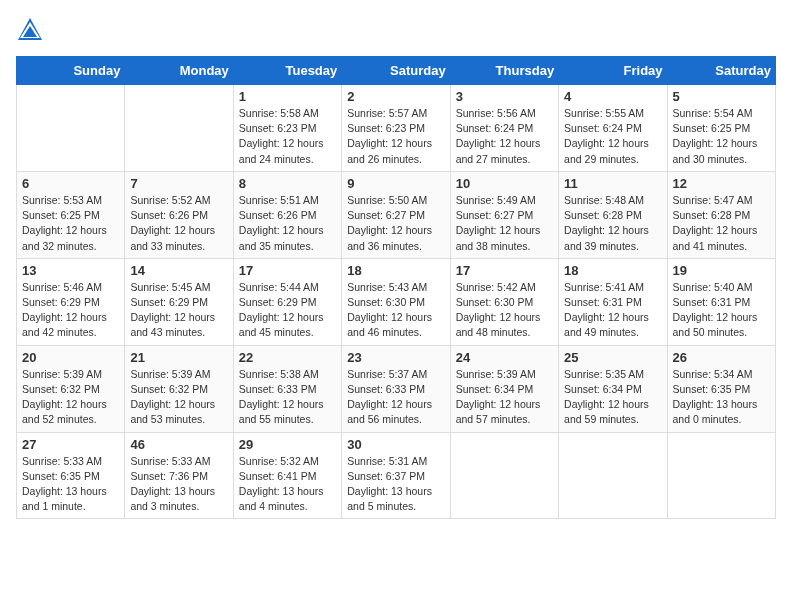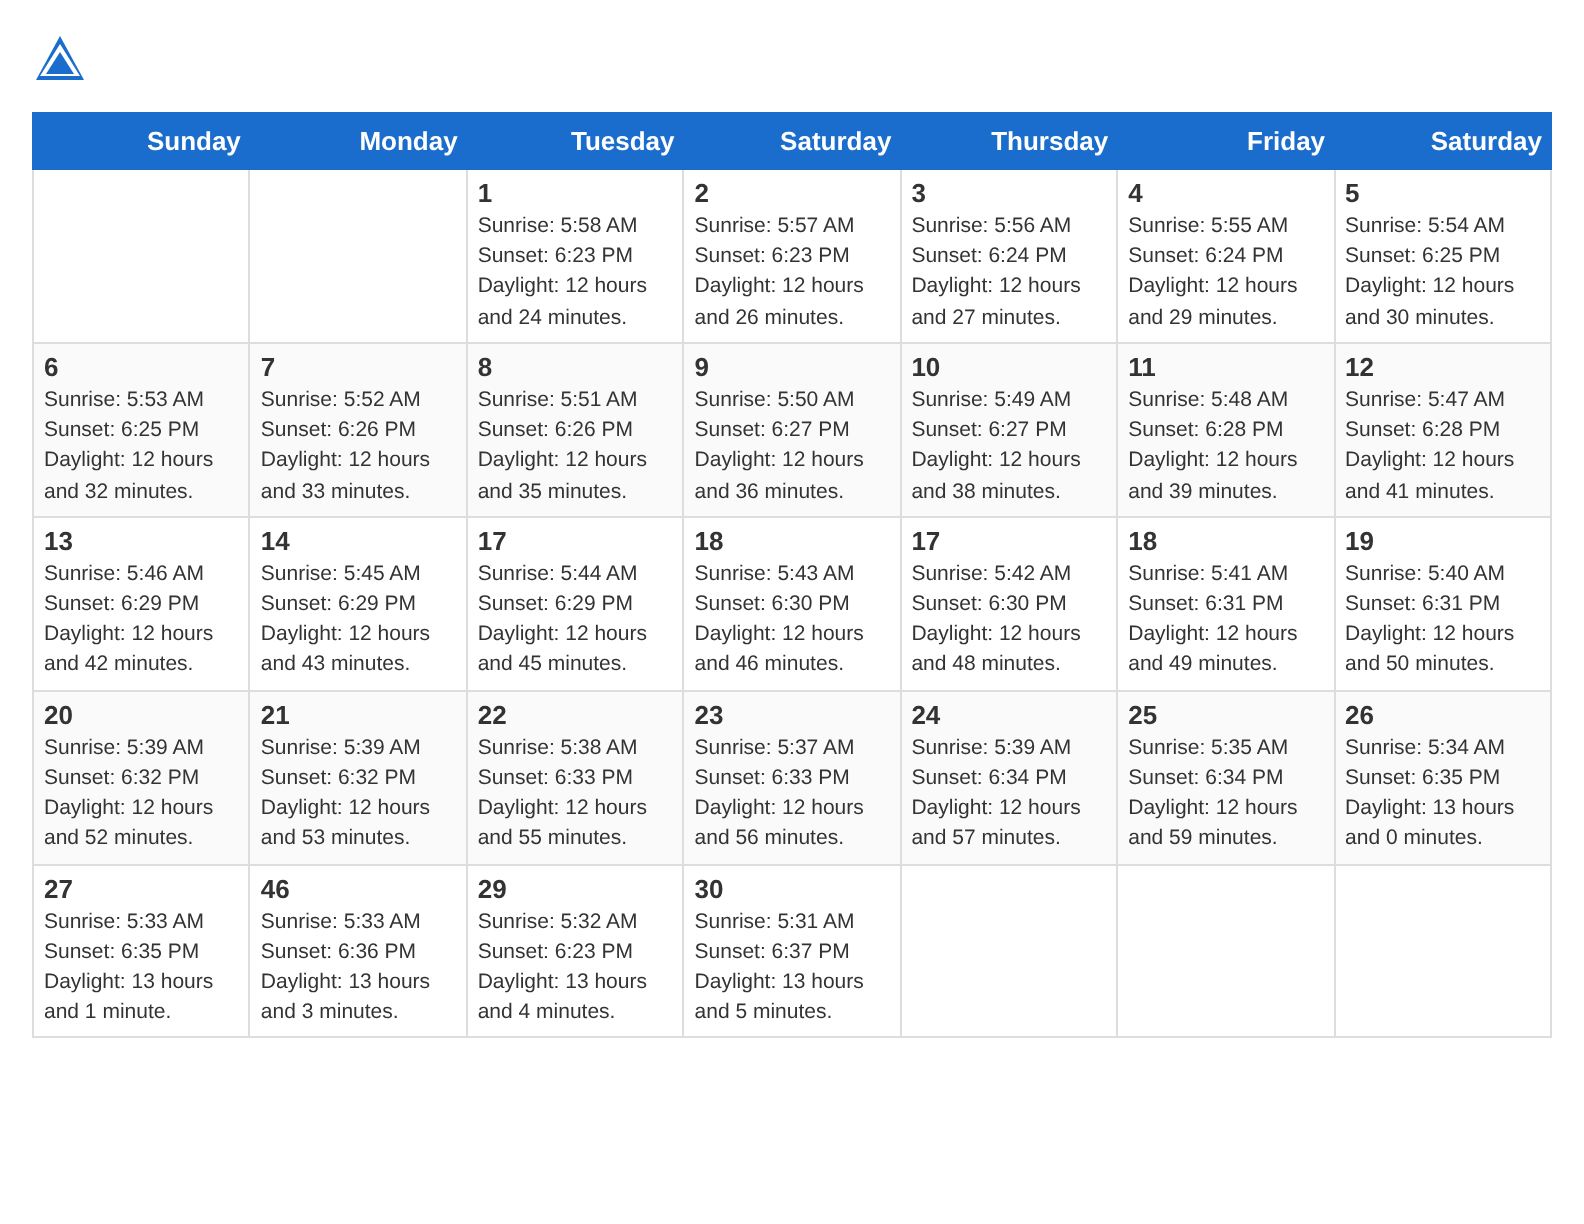--- a/index.html
+++ b/index.html
@@ -331,28 +331,28 @@
         <td>
           <span class="day-num">27</span>
           <div class="day-detail">Sunrise: 5:33 AM
 Sunset: 6:35 PM
 Daylight: 13 hours
 and 1 minute.</div>
         </td>
         <td>
           <span class="day-num">46</span>
           <div class="day-detail">Sunrise: 5:33 AM
-Sunset: 6:36 PM
+Sunset: 7:36 PM
 Daylight: 13 hours
 and 3 minutes.</div>
         </td>
         <td>
           <span class="day-num">29</span>
           <div class="day-detail">Sunrise: 5:32 AM
-Sunset: 6:23 PM
+Sunset: 6:41 PM
 Daylight: 13 hours
 and 4 minutes.</div>
         </td>
         <td>
           <span class="day-num">30</span>
           <div class="day-detail">Sunrise: 5:31 AM
 Sunset: 6:37 PM
 Daylight: 13 hours
 and 5 minutes.</div>
         </td>

